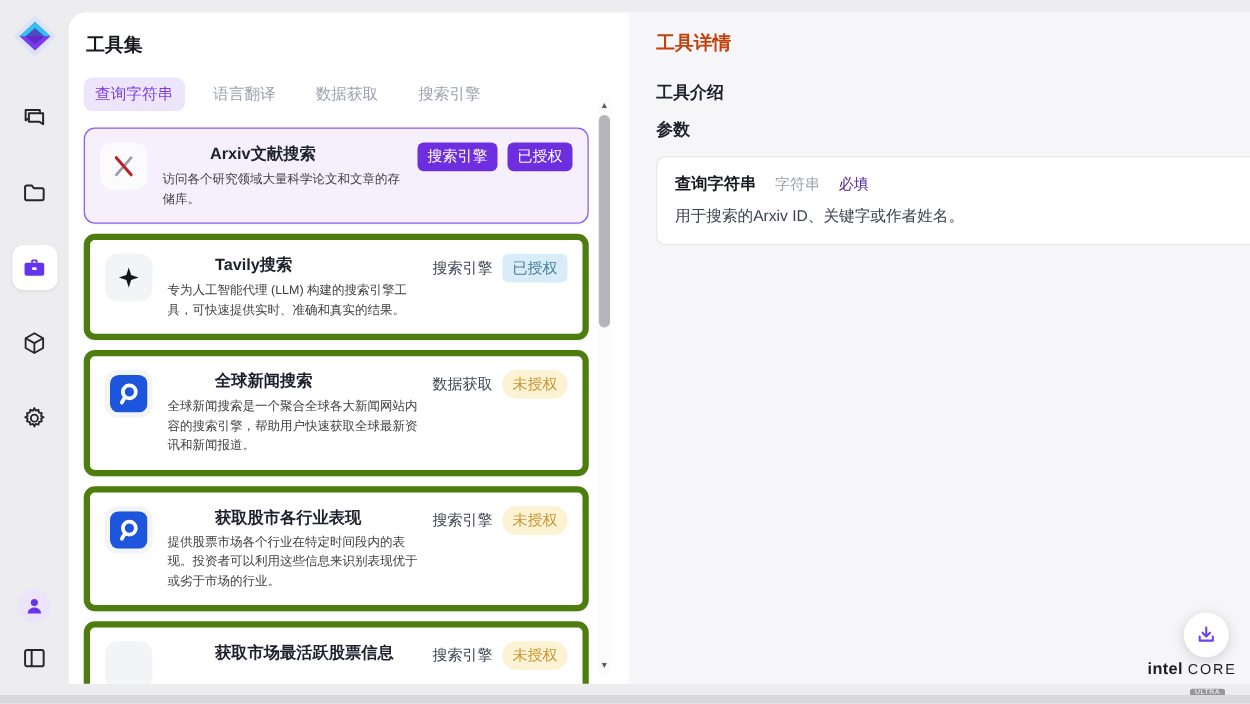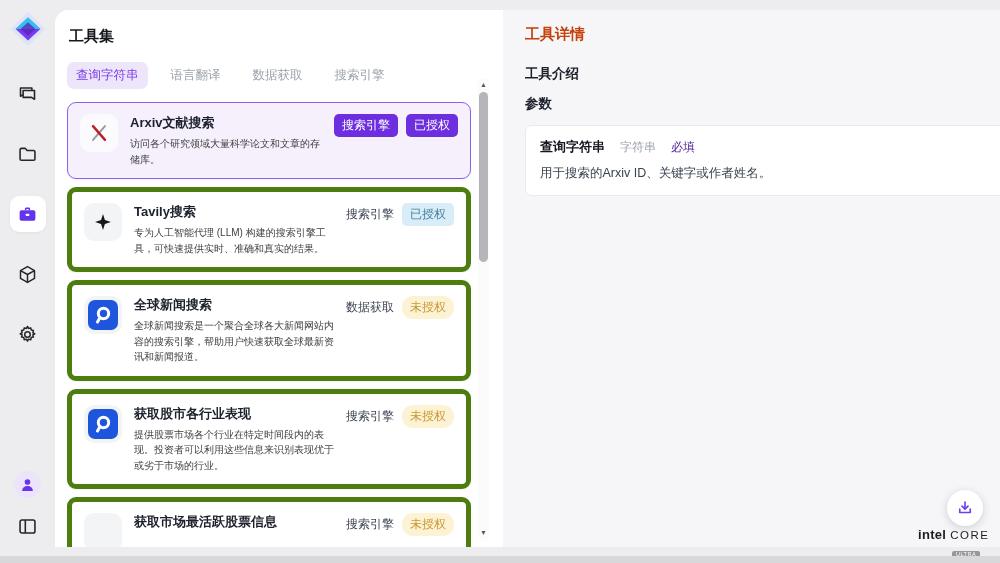--- a/index.html
+++ b/index.html
@@ -23,21 +23,21 @@
   .panel-title { font-size:15px; font-weight:bold; color:#16181f; margin:2px 0 16px 2px; }
   .tabs { display:flex; gap:14px; margin-bottom:13px; }
   .tab { font-size:12.5px; color:#9ca2ac; padding:5px 9px; border-radius:7px; cursor:pointer; white-space:nowrap; }
   .tab.active { background:#ede6fb; color:#7a3bea; }
   .cards { display:flex; flex-direction:column; gap:8px; width:404px; }
   .card { background:#fff; border:5px solid #4d7c0f; border-radius:9px; padding:11px 12px; display:flex; gap:12px; box-shadow:0 1px 2px rgba(0,0,0,.04); cursor:pointer; }
   .card.selected { border:1.5px solid #8b5ff0; background:#f5f0fc; }
   .icon-box { flex:0 0 38px; width:38px; height:38px; border-radius:10px; background:#f3f4f6; display:flex; align-items:center; justify-content:center; }
   .card.selected .icon-box { background:#fbfafd; }
   .card-main { flex:1; min-width:0; }
-  .card-title { font-size:13px; font-weight:bold; color:#1c212c; margin-bottom:4px; }
+  .card-title { font-size:13px; font-weight:bold; color:#1c212c; margin-bottom:4px;margin-left:38px; }
   .card-desc { font-size:10px; color:#404040; line-height:1.55; }
   .card-badges { display:flex; gap:8px; align-self:flex-start; flex:0 0 auto; }
   .badge { font-size:12px; padding:3px 8px; border-radius:5px; white-space:nowrap; }
   .b-solid  { background:#6d2ee0; color:#ffffff; }
   .b-plain  { background:transparent; color:#3f4654; padding-left:0; padding-right:0; }
   .b-cyan   { background:#d8edf8; color:#49809d; }
   .b-yellow { background:#fcf3d5; color:#cc9633;border-radius:11px; }
 
   
   .vscroll { position:absolute; right:14px; top:68px; width:11px; height:462px; background:#fbfbfc; border-radius:6px; }

